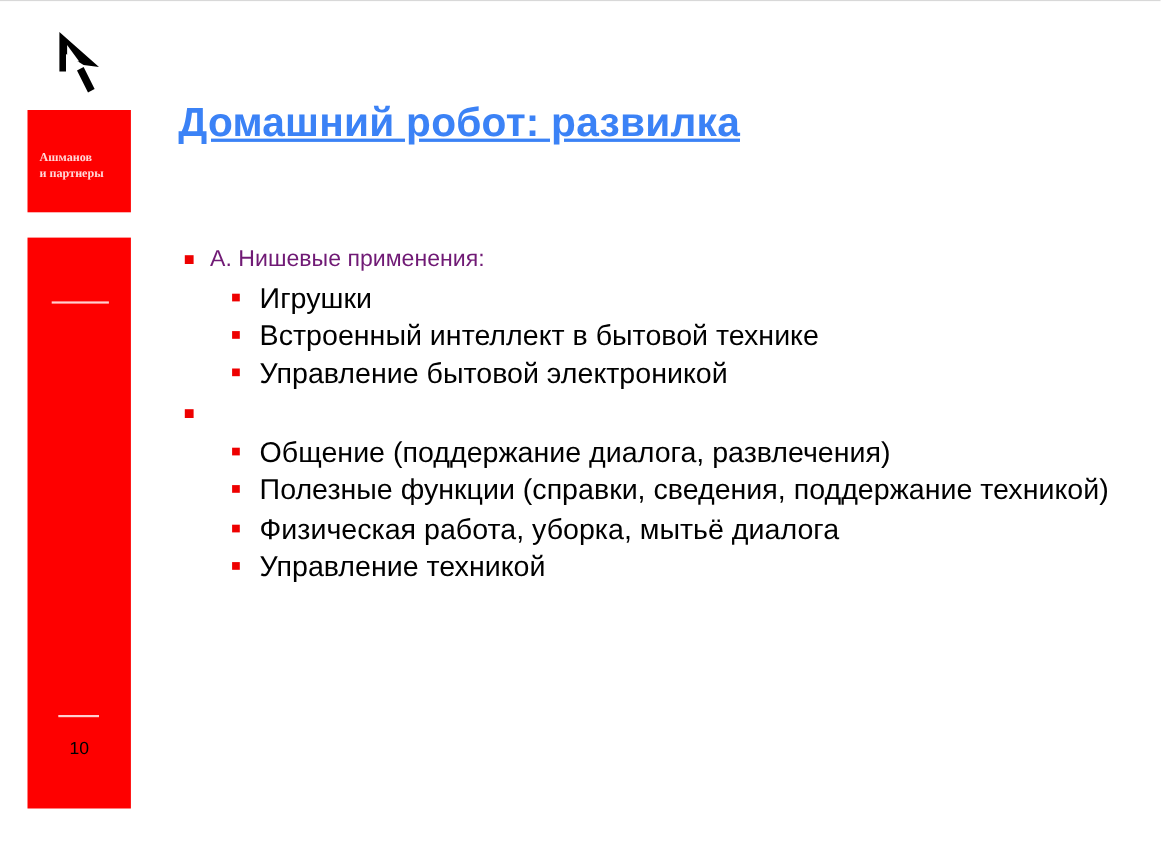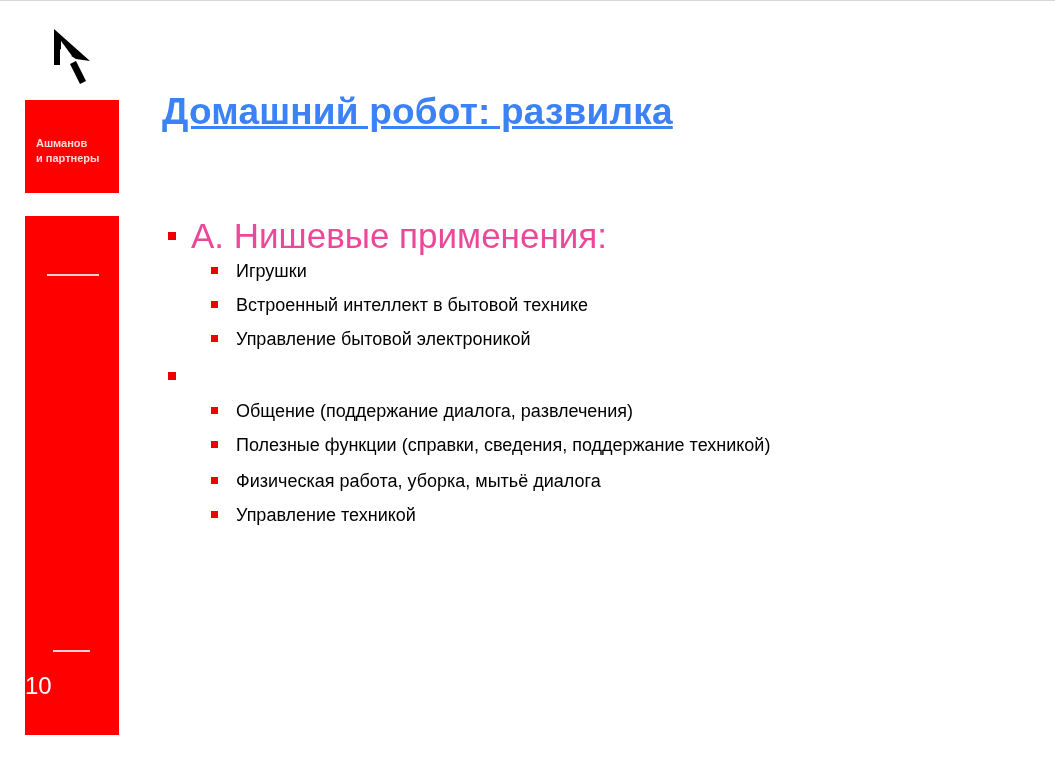--- a/index.html
+++ b/index.html
@@ -9,45 +9,45 @@
     font-family: "Liberation Sans", sans-serif;
   }
   .topline { position: absolute; left: 0; top: 0; width: 1055px; height: 1px; background: #d8d8d8; }
   .logo { position: absolute; left: 52px; top: 27px; width: 40px; height: 58px; }
   .brand-box {
     position: absolute; left: 25px; top: 100px; width: 94px; height: 93px;
     background: #fe0000;
   }
   .brand-text {
     position: absolute; left: 11px; top: 36px;
-    color: #ffd9d9; font-size: 11px; font-weight: bold; line-height: 15px;
+    color: #ffd9d9; font-size: 11px; font-weight: bold; line-height: 15px; font-family: Liberation Serif, serif;
   }
   .side-bar {
     position: absolute; left: 25px; top: 216px; width: 94px; height: 519px;
     background: #fe0000;
   }
   .dash-top { position: absolute; left: 22px; top: 58px; width: 52px; height: 2px; background: #ffd0d0; }
   .dash-bottom { position: absolute; left: 28px; top: 434px; width: 37px; height: 2px; background: #ffd0d0; }
   .page-num {
-    position: absolute; left: 0; width: 94px; top: 456px; 
-    color: #ffffff; font-size: 24px;
+    position: absolute; left: 0; width: 94px; top: 456px; text-align: center;
+    color: #000000; font-size: 16px;
   }
   .title {
     position: absolute; left: 162px; top: 91px;
     color: #3b82f6; font-size: 37px; font-weight: bold; letter-spacing: 0.2px;
     white-space: nowrap;
     text-decoration: underline;
   }
   .content { position: absolute; left: 163px; top: 218px; width: 870px; }
   .lvl1 {
-    position: relative; padding-left: 28px; font-size: 35px; color: #ec4899;
+    position: relative; padding-left: 28px; font-size: 21px; color: #701a75;
     height: 36px; line-height: 36px; white-space: nowrap;
   }
   .lvl2 {
-    position: relative; padding-left: 73px; font-size: 18px; color: #000;
+    position: relative; padding-left: 73px; font-size: 26px; color: #000;
     height: 34px; line-height: 34px; white-space: nowrap;
   }
   .bullet1 { position: absolute; left: 5px; top: 14px; width: 8px; height: 8px; background: #ee0000; }
   .bullet2 { position: absolute; left: 48px; top: 13px; width: 7px; height: 7px; background: #ee0000; }
   .sec-gap { height: 2px; }
 </style>
 </head>
 <body>
 
 <div class="topline"></div>

